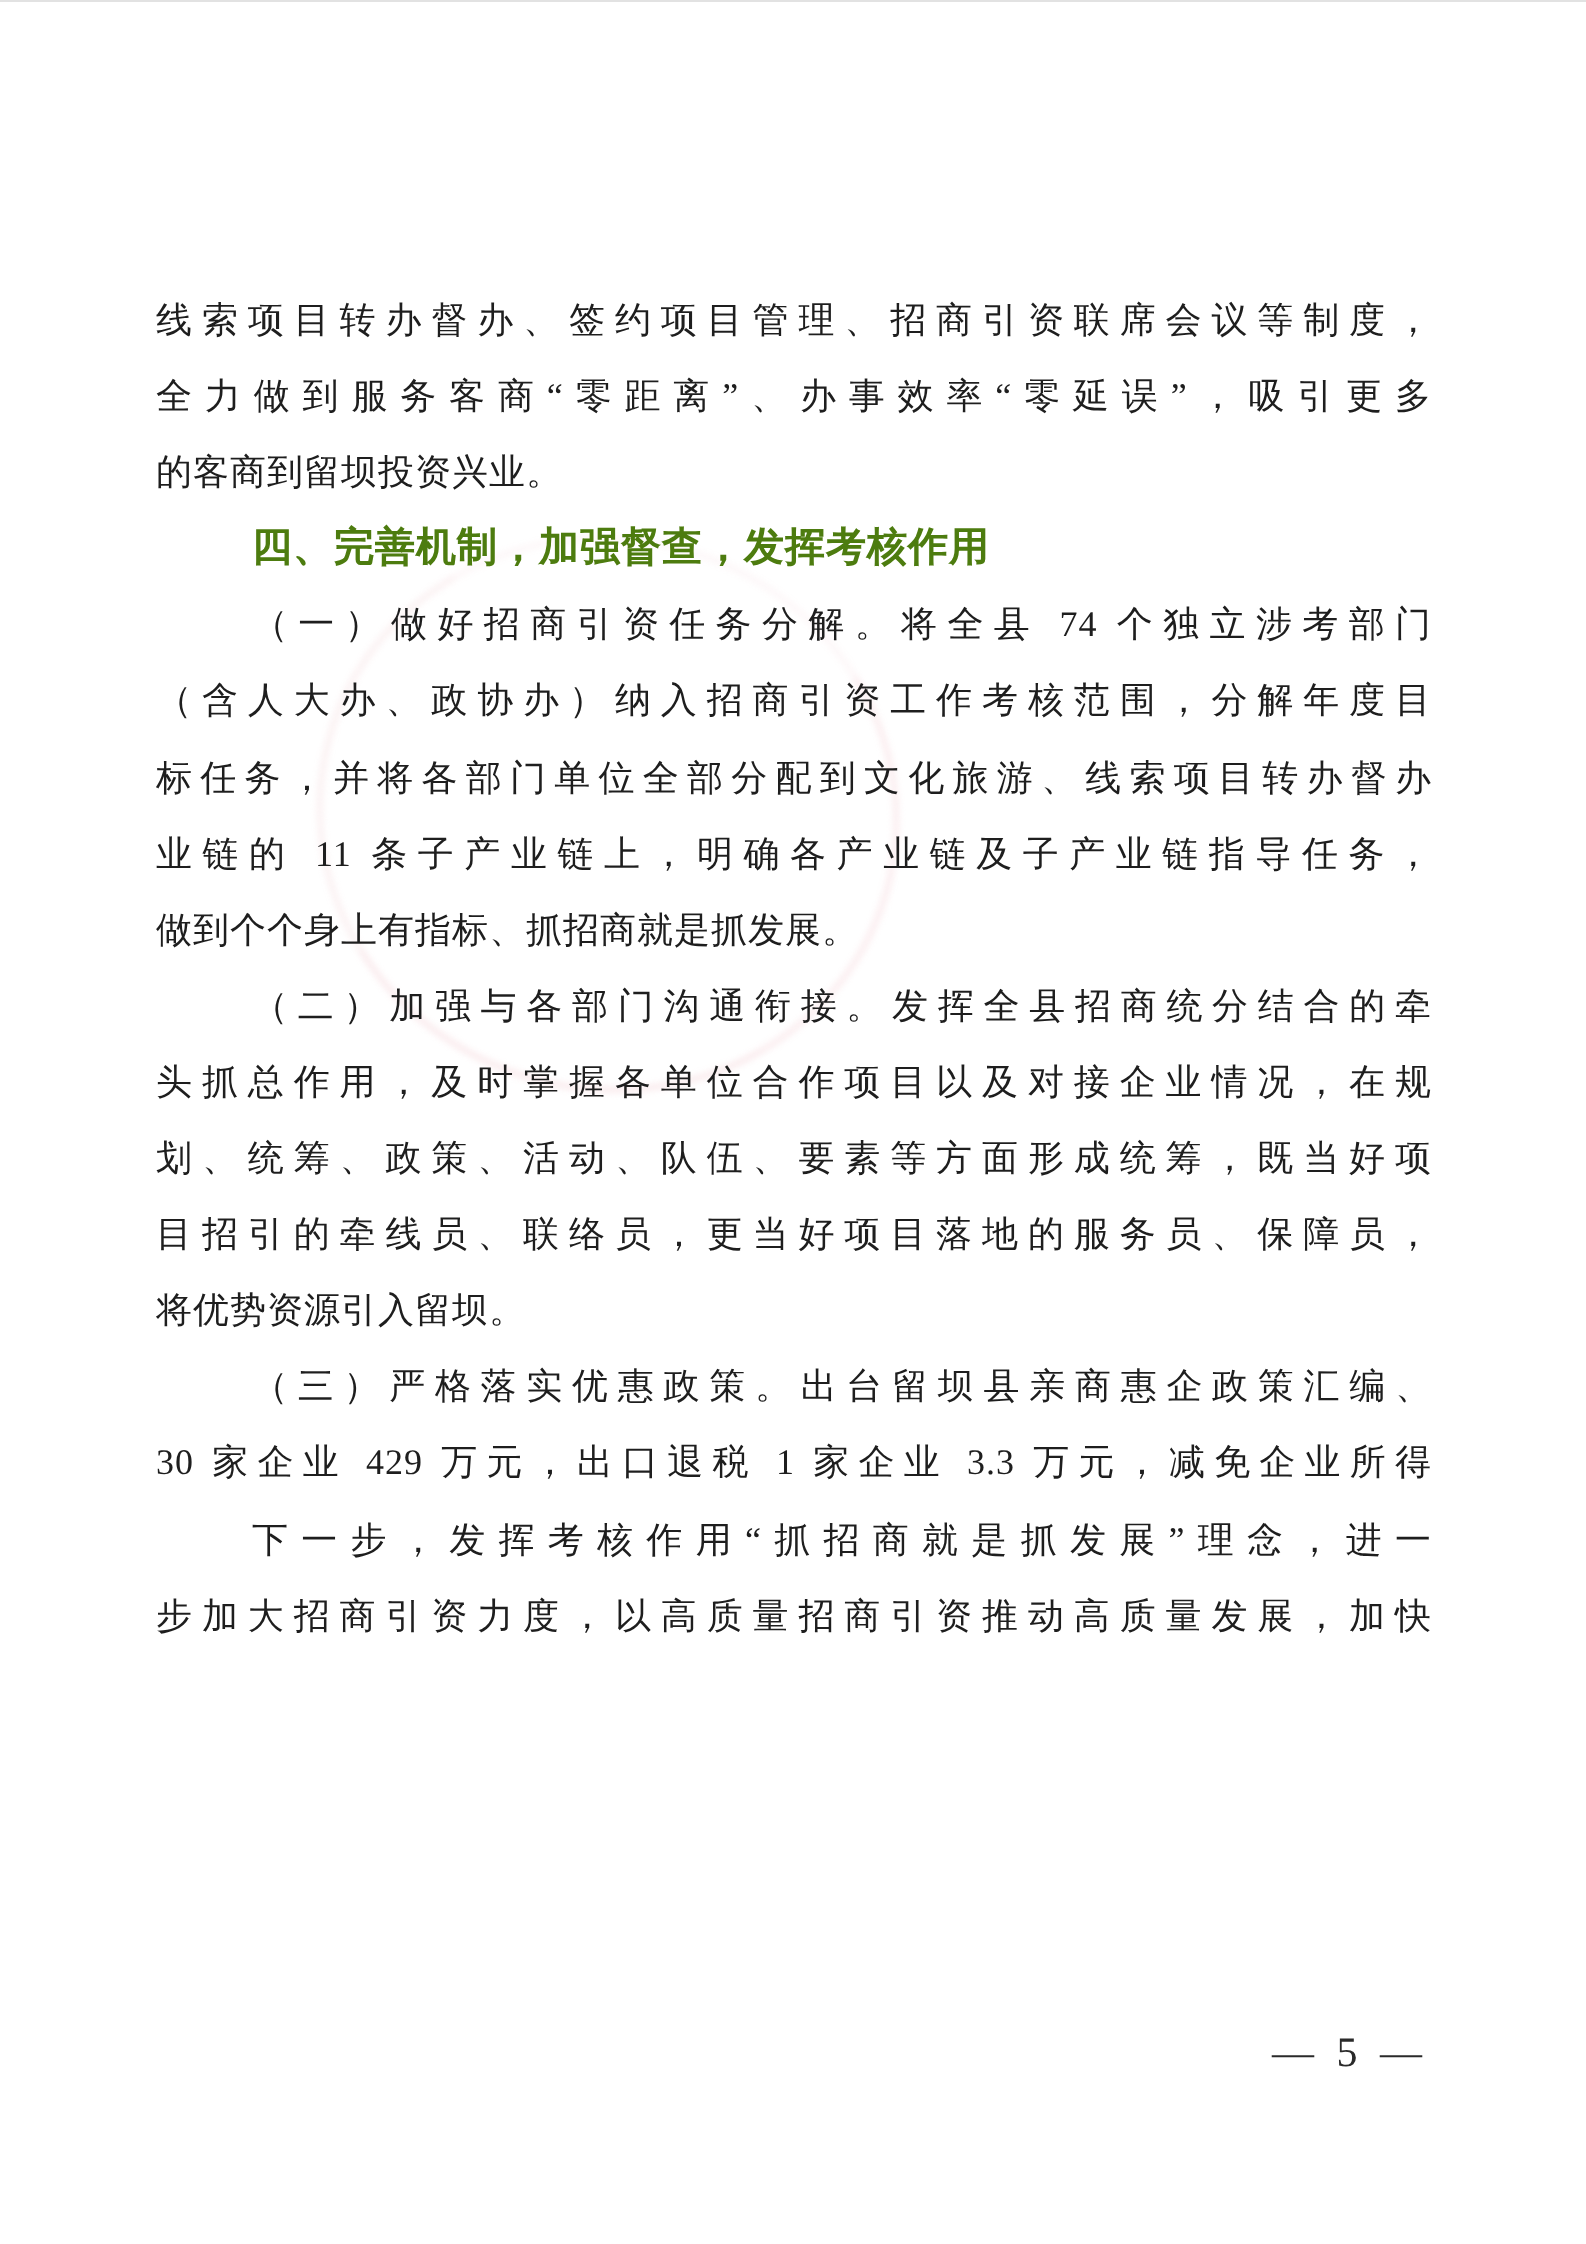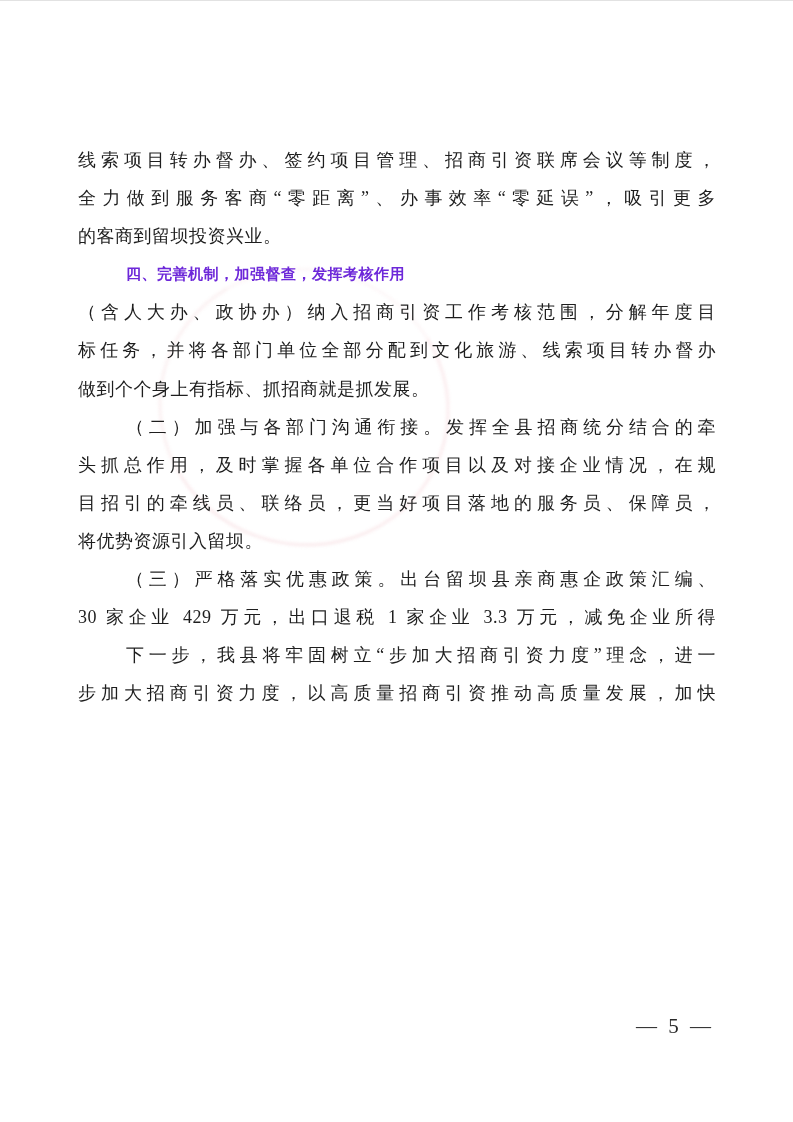--- a/index.html
+++ b/index.html
@@ -30,23 +30,23 @@
   .full{
     text-align:justify;
     text-align-last:justify;
   }
   .indent{
     padding-left:48px;
   }
   .heading{
     font-family:"Liberation Sans","DejaVu Sans",sans-serif;
     font-weight:bold;
-    font-size:15px;
+    font-size:20px;
     padding-left:48px;
-    color:#6d28d9;
+    color:#4d7c0f;
   }
   .stamp-remnant{
     position:absolute;
     left:158px;top:268px;
     width:286px;height:272px;
     border-radius:50%;
     border-style:solid;
     border-width:3px;
     border-top-color:rgba(225,130,142,0.06);
     border-right-color:rgba(225,130,142,0.14);
@@ -71,27 +71,30 @@
 
 <div class="page">
   <div class="scan-edge"></div>
   <div class="stamp-remnant"></div>
 
   <div class="content">
     <div class="line full">线索项目转办督办、签约项目管理、招商引资联席会议等制度，</div>
     <div class="line full">全力做到服务客商“零距离”、办事效率“零延误”，吸引更多</div>
     <div class="line">的客商到留坝投资兴业。</div>
     <div class="line heading">四、完善机制，加强督查，发挥考核作用</div>
+    <div class="line full indent">（一）做好招商引资任务分解。将全县 74 个独立涉考部门</div>
     <div class="line full">（含人大办、政协办）纳入招商引资工作考核范围，分解年度目</div>
     <div class="line full">标任务，并将各部门单位全部分配到文化旅游、线索项目转办督办</div>
+    <div class="line full">业链的 11 条子产业链上，明确各产业链及子产业链指导任务，</div>
     <div class="line">做到个个身上有指标、抓招商就是抓发展。</div>
     <div class="line full indent">（二）加强与各部门沟通衔接。发挥全县招商统分结合的牵</div>
     <div class="line full">头抓总作用，及时掌握各单位合作项目以及对接企业情况，在规</div>
+    <div class="line full">划、统筹、政策、活动、队伍、要素等方面形成统筹，既当好项</div>
     <div class="line full">目招引的牵线员、联络员，更当好项目落地的服务员、保障员，</div>
     <div class="line">将优势资源引入留坝。</div>
     <div class="line full indent">（三）严格落实优惠政策。出台留坝县亲商惠企政策汇编、</div>
     <div class="line full">30 家企业 429 万元，出口退税 1 家企业 3.3 万元，减免企业所得</div>
-    <div class="line full indent">下一步，我县将牢固树立“步加大招商引资力度”理念，进一</div>
+    <div class="line full indent">下一步，发挥考核作用“抓招商就是抓发展”理念，进一</div>
     <div class="line full">步加大招商引资力度，以高质量招商引资推动高质量发展，加快</div>
   </div>
 
   <div class="page-number">— 5 —</div>
 </div>
 
 </body></html>

